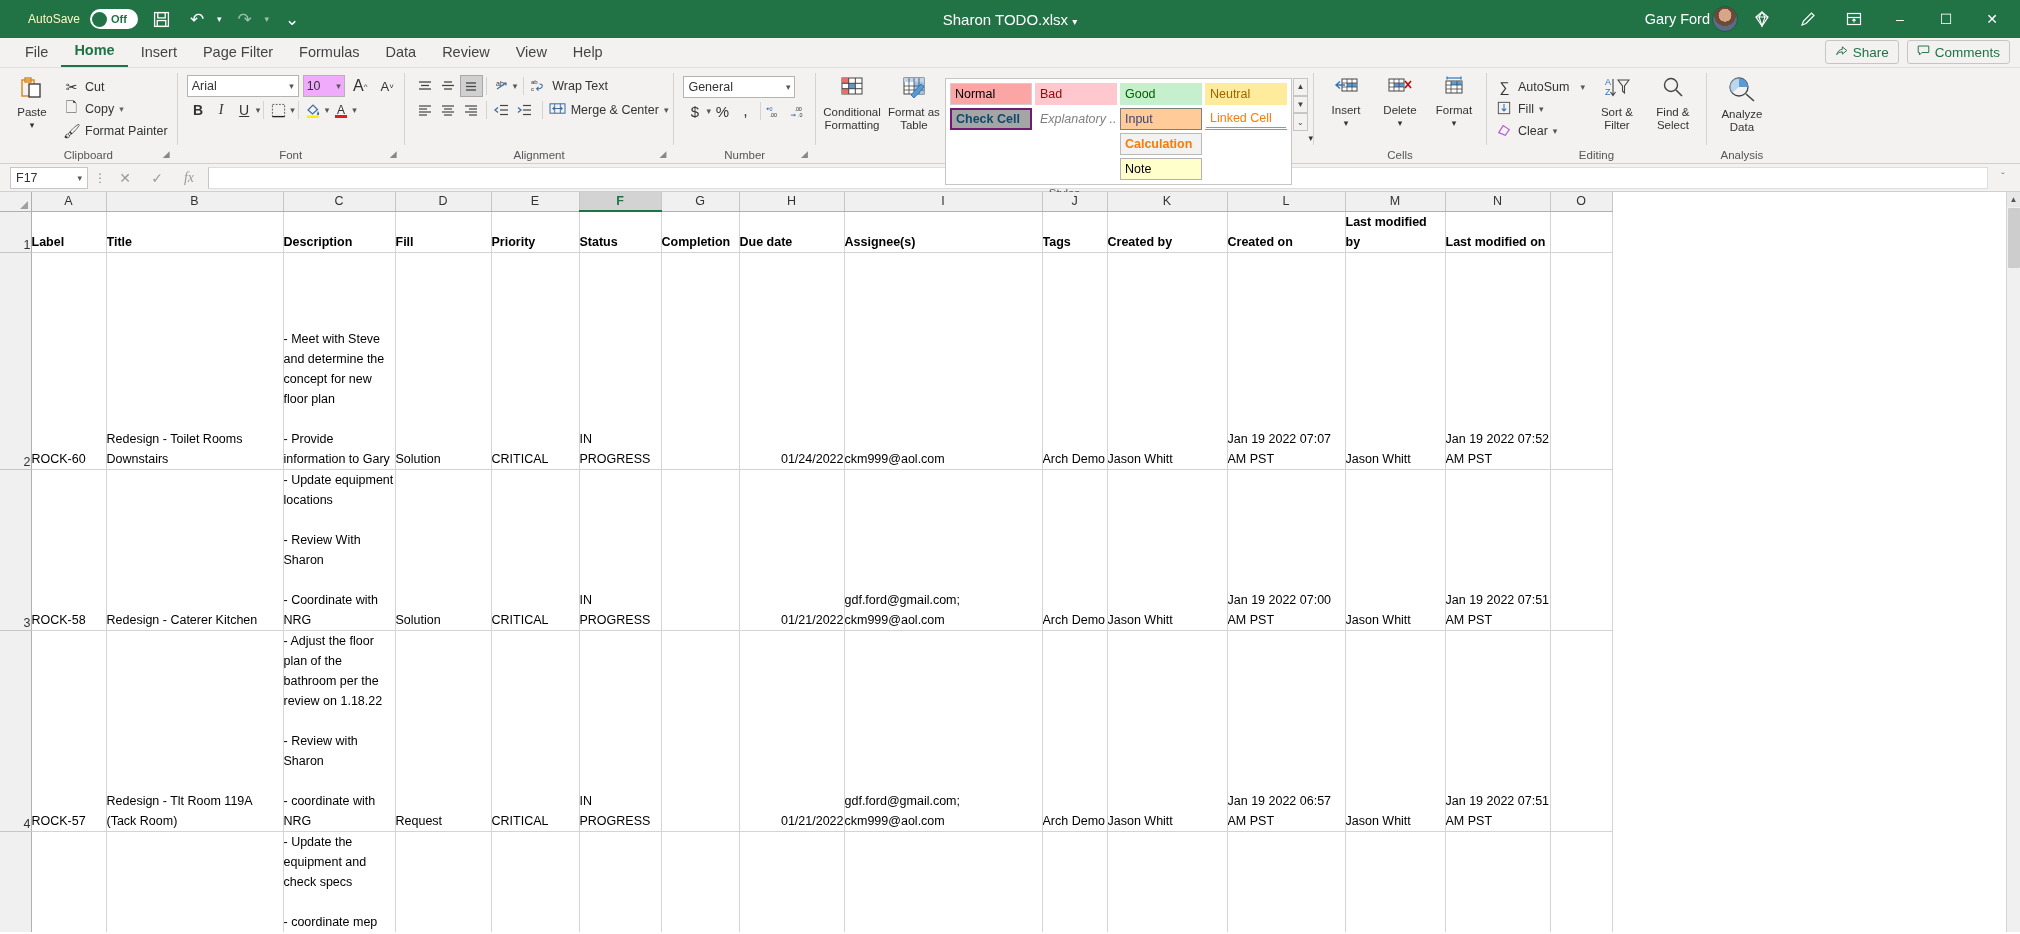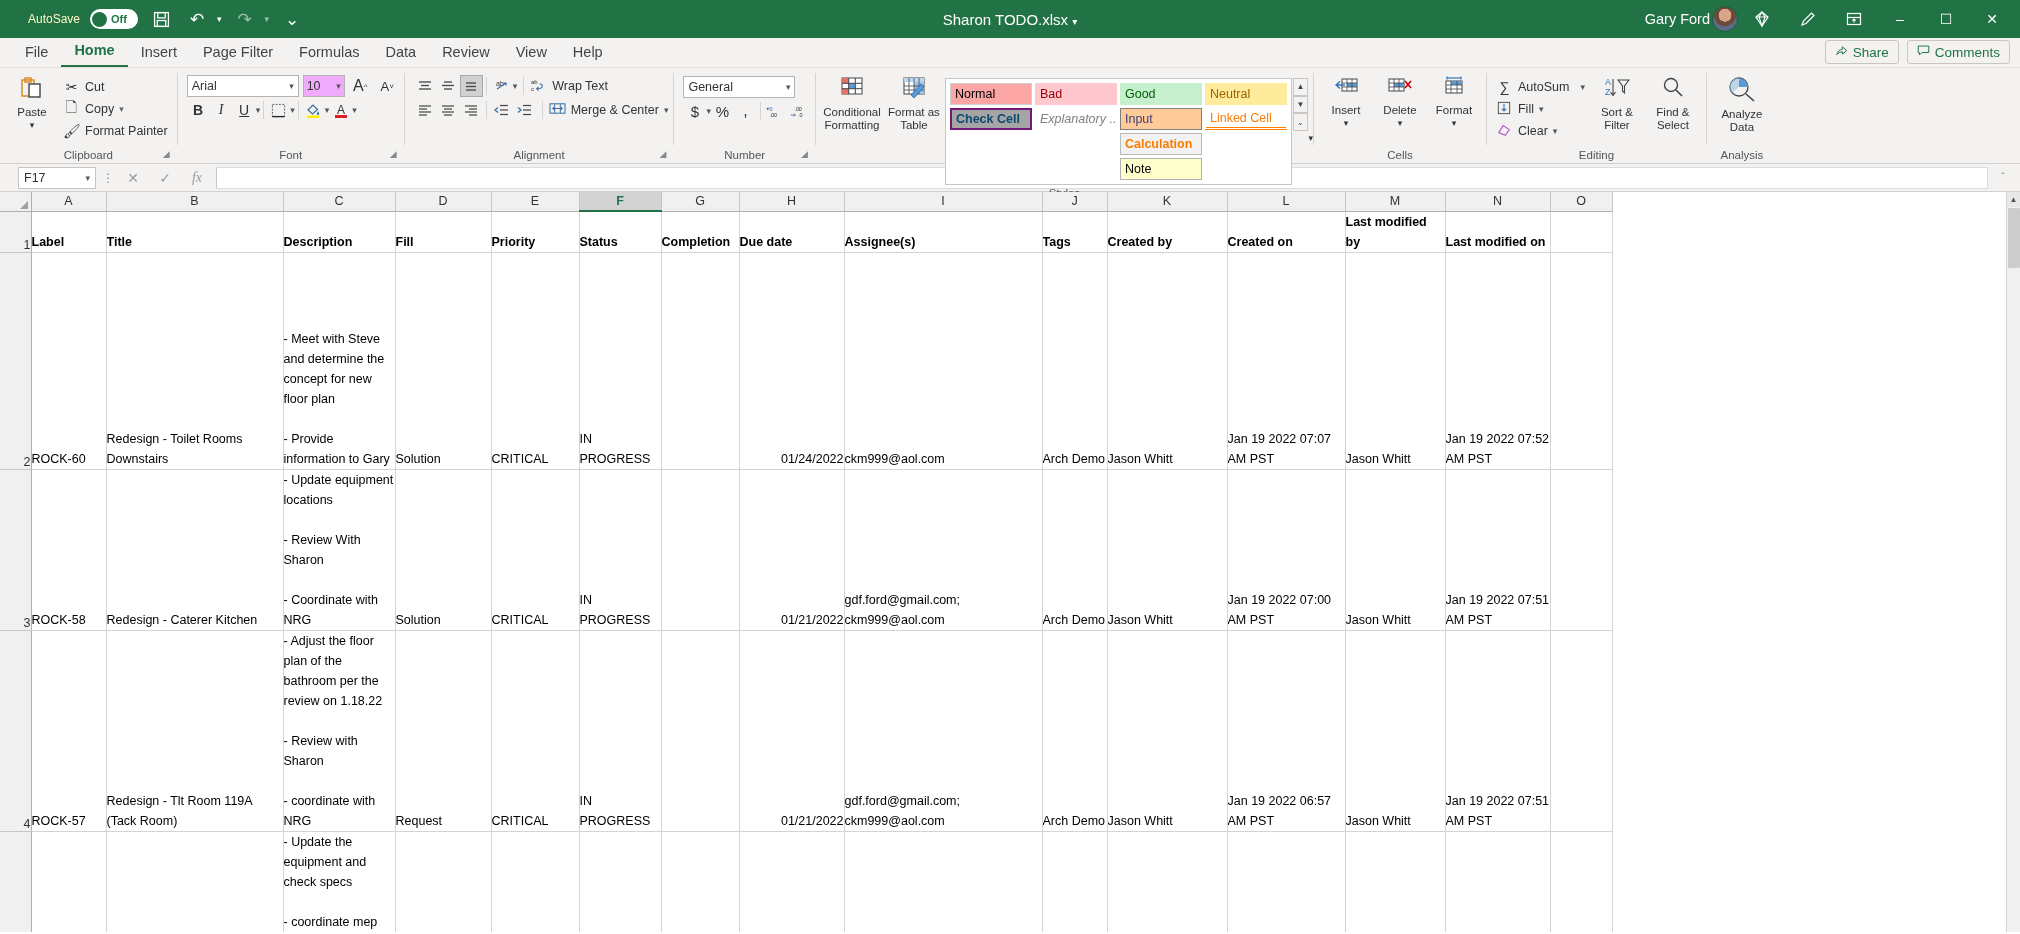--- a/index.html
+++ b/index.html
@@ -158,21 +158,21 @@
     display: flex; flex-direction: column; width: 15px; margin-left: 1px;
   }
   .gal-scroll div {
     flex: 1; border: 1px solid #c8c6c4; background: #f3f2f1;
     display: flex; align-items: center; justify-content: center; font-size: 8px; color: #444;
   }
 
   
   .fbar {
     height: 28px; display: flex; align-items: center;
-    background: #f3f2f1; padding: 3px 8px 3px 18px; gap: 6px;
+    background: #f3f2f1; padding: 3px 8px 3px 10px; gap: 6px;
     border-bottom: 1px solid #d2d0ce;
   }
   .namebox {
     width: 78px; height: 22px; background: #fff; border: 1px solid #c8c6c4;
     display: flex; align-items: center; justify-content: space-between;
     padding: 0 5px; font-size: 12.5px; color: #333;
   }
   .fbtn { width: 26px; text-align: center; color: #9a9a9a; font-size: 14px; }
   .finput {
     flex: 1; height: 22px; background: #fff; border: 1px solid #ddd;

